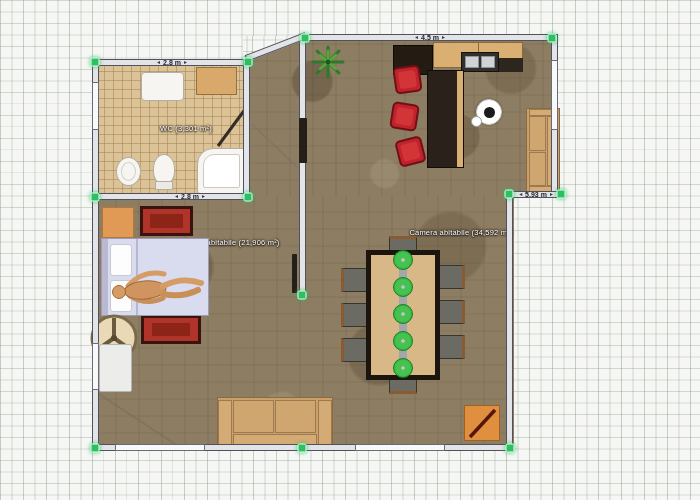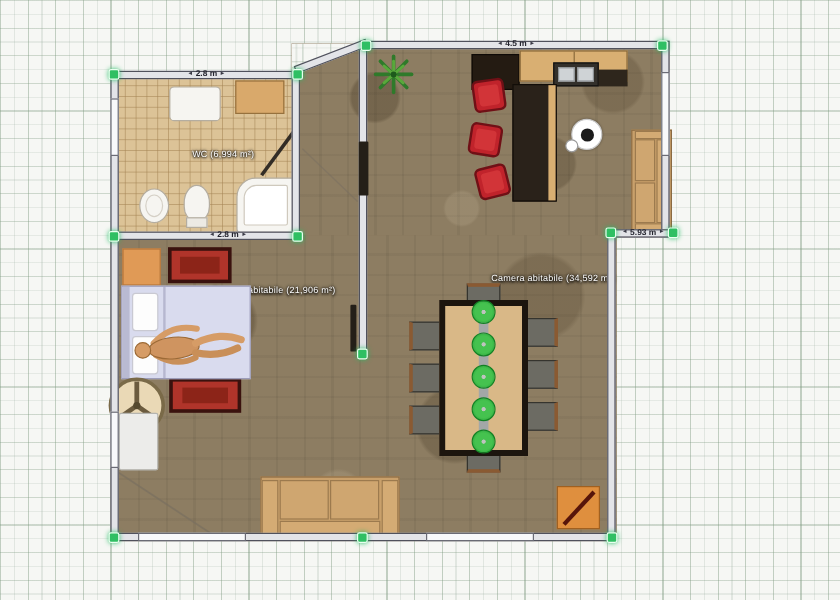--- a/index.html
+++ b/index.html
@@ -72,21 +72,21 @@
 </head>
 <body>
 
 <div id="canvas">
 
   <div class="abs floor-wood" style="left:243px;top:36px;width:315px;height:162px;"></div>
   <div class="abs paper-patch" style="left:243px;top:36px;width:63px;height:28px;clip-path:polygon(0 0,100% 0,0 100%);background-position:-243px -36px;"></div>
   <div class="abs floor-wood" style="left:92px;top:196px;width:422px;height:255px;"></div>
   <div class="abs floor-tile" style="left:95px;top:62px;width:152px;height:135px;"></div>
 
-  <div class="abs room-label" style="left:186px;top:128px;">WC (6,994 m²)</div>
+  <div class="abs room-label" style="left:186px;top:128px;">WC (3,301 m²)</div>
   <div class="abs room-label" style="left:228px;top:242px;">Camera abitabile (21,906 m²)</div>
   <div class="abs room-label" style="left:461px;top:232px;">Camera abitabile (34,592 m²)</div>
 
   <div class="abs furn" style="left:102px;top:207px;width:32px;height:31px;background:#e09a56;border:1px solid #b5763a;"></div>
 
   <div class="abs rug" style="left:140px;top:206px;width:53px;height:30px;">
     <div class="mid">
         <div class="core"></div>
       </div>
   </div>

